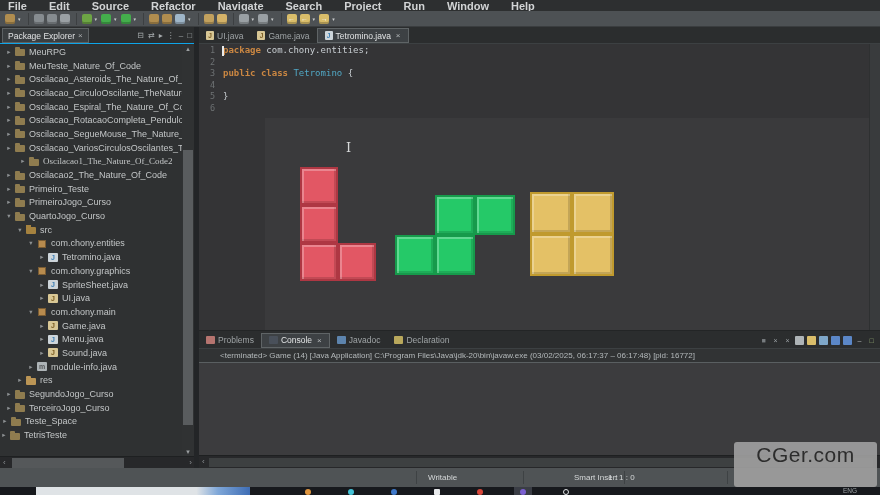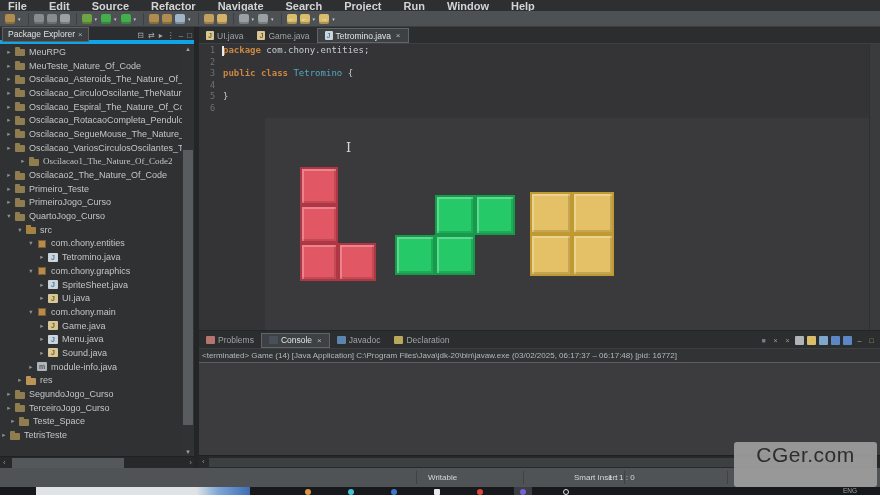--- a/index.html
+++ b/index.html
@@ -16,21 +16,21 @@
   #toolbar { position:absolute; left:0; top:11px; width:880px; height:16px; background:#4d5154;
              border-bottom:1px solid #3a3d3f; display:flex; align-items:center; padding-left:5px; }
   .tbico { width:10px; height:10px; border-radius:2px; margin-right:3px; flex:0 0 auto;
            display:flex; align-items:center; justify-content:center;
            font-size:7px; color:#f2f3f4; box-shadow: inset 0 -2px 0 rgba(0,0,0,.22); }
   .tcaret { font-size:5px; color:#c9cccd; margin-right:4px; flex:0 0 auto; }
   .tsep { width:1px; height:12px; background:#3c3f41; margin:0 5px 0 3px; flex:0 0 auto; }
 
   
   #left-tabbar { position:absolute; left:0; top:27px; width:195px; height:17px; background:#2b2d2e;
-                 border-bottom:4px solid #0ea5e9; display:flex; align-items:center; }
+                 border-bottom:1px solid #0ea5e9; display:flex; align-items:center; }
   .ptab { height:15px; margin-top:1px; display:flex; align-items:center; gap:3px; padding:0 5px;
           background:#3a3e40; border:1px solid #5c6163; font-size:8.5px; color:#dfe1e2; }
   .ptab .close { color:#a9adaf; font-size:8px; }
   #pkg-toolbar { position:absolute; right:3px; top:0; height:17px; display:flex; align-items:center; gap:4px; }
   #pkg-toolbar span { font-size:8px; color:#a6abad; }
 
   #tree { position:absolute; left:0; top:45px; width:182px; height:411px; background:#2f3132; overflow:hidden; }
   .trow { height:13.7px; display:flex; align-items:center; white-space:nowrap; overflow:hidden; }
   .chev { width:8px; font-size:6.5px; color:#8e9294; flex:0 0 auto; text-align:center; }
   .tlabel { font-size:9px; color:#c3c6c7; margin-left:4px; }
@@ -92,21 +92,21 @@
 
   
   #console-tabbar { position:absolute; left:199px; top:330px; width:681px; height:19px; background:#2b2d2e;
                     border-top:1px solid #232526; border-bottom:1px solid #3c4042; display:flex; align-items:center; }
   .cico { width:9px; height:8px; border-radius:1px; flex:0 0 auto; }
   #console-icons { position:absolute; right:4px; top:0; height:19px; display:flex; align-items:center; gap:3px; }
   .conico { width:9px; height:9px; border-radius:1px; font-size:7px; line-height:9px; text-align:center; flex:0 0 auto; }
 
   #console-statusline { position:absolute; left:199px; top:349px; width:681px; height:14px; background:#313334;
                         border-bottom:1px solid #5a5f61; font-size:8px; color:#b4b9bb;
-                        display:flex; align-items:center; padding-left:3px; white-space:nowrap; overflow:hidden; }
+                        display:flex; align-items:center; padding-left:21px; white-space:nowrap; overflow:hidden; }
   #console-body { position:absolute; left:199px; top:363px; width:681px; height:92px; background:#3c3c3e; }
   #console-hscroll { position:absolute; left:199px; top:455px; width:681px; height:13px; background:#27282a;
                      border-top:1px solid #1e2021; display:flex; align-items:center; padding:0 3px; }
   #console-hscroll .thumb { flex:1; height:9px; background:#3d4041; margin:0 4px; }
 
   
   #statusbar { position:absolute; left:0; top:468px; width:880px; height:19px; background:#4f5355;
                border-top:1px solid #62666 8; font-size:8px; color:#d5d8d9; }
   .sb-sep { position:absolute; top:3px; width:1px; height:13px; background:#3e4244; }
   .sb-item { position:absolute; top:5px; }
@@ -322,21 +322,21 @@
       <div class="trow" style="padding-left: 5px;">
         <span class="chev">▸</span>
         <span class="tico prj"></span>
         <span class="tlabel">SegundoJogo_Curso</span>
       </div>
       <div class="trow" style="padding-left: 5px;">
         <span class="chev">▸</span>
         <span class="tico prj"></span>
         <span class="tlabel">TerceiroJogo_Curso</span>
       </div>
-      <div class="trow" style="padding-left: 9px; align-items: center;">
+      <div class="trow" style="padding-left: 1px; align-items: center;">
         <span class="chev">▸</span>
         <span class="tico prj"></span>
         <span class="tlabel">Teste_Space</span>
       </div>
       <div class="trow" style="">
         <span class="chev">▸</span>
         <span class="tico prj"></span>
         <span class="tlabel">TetrisTeste</span>
       </div>
     </div>

